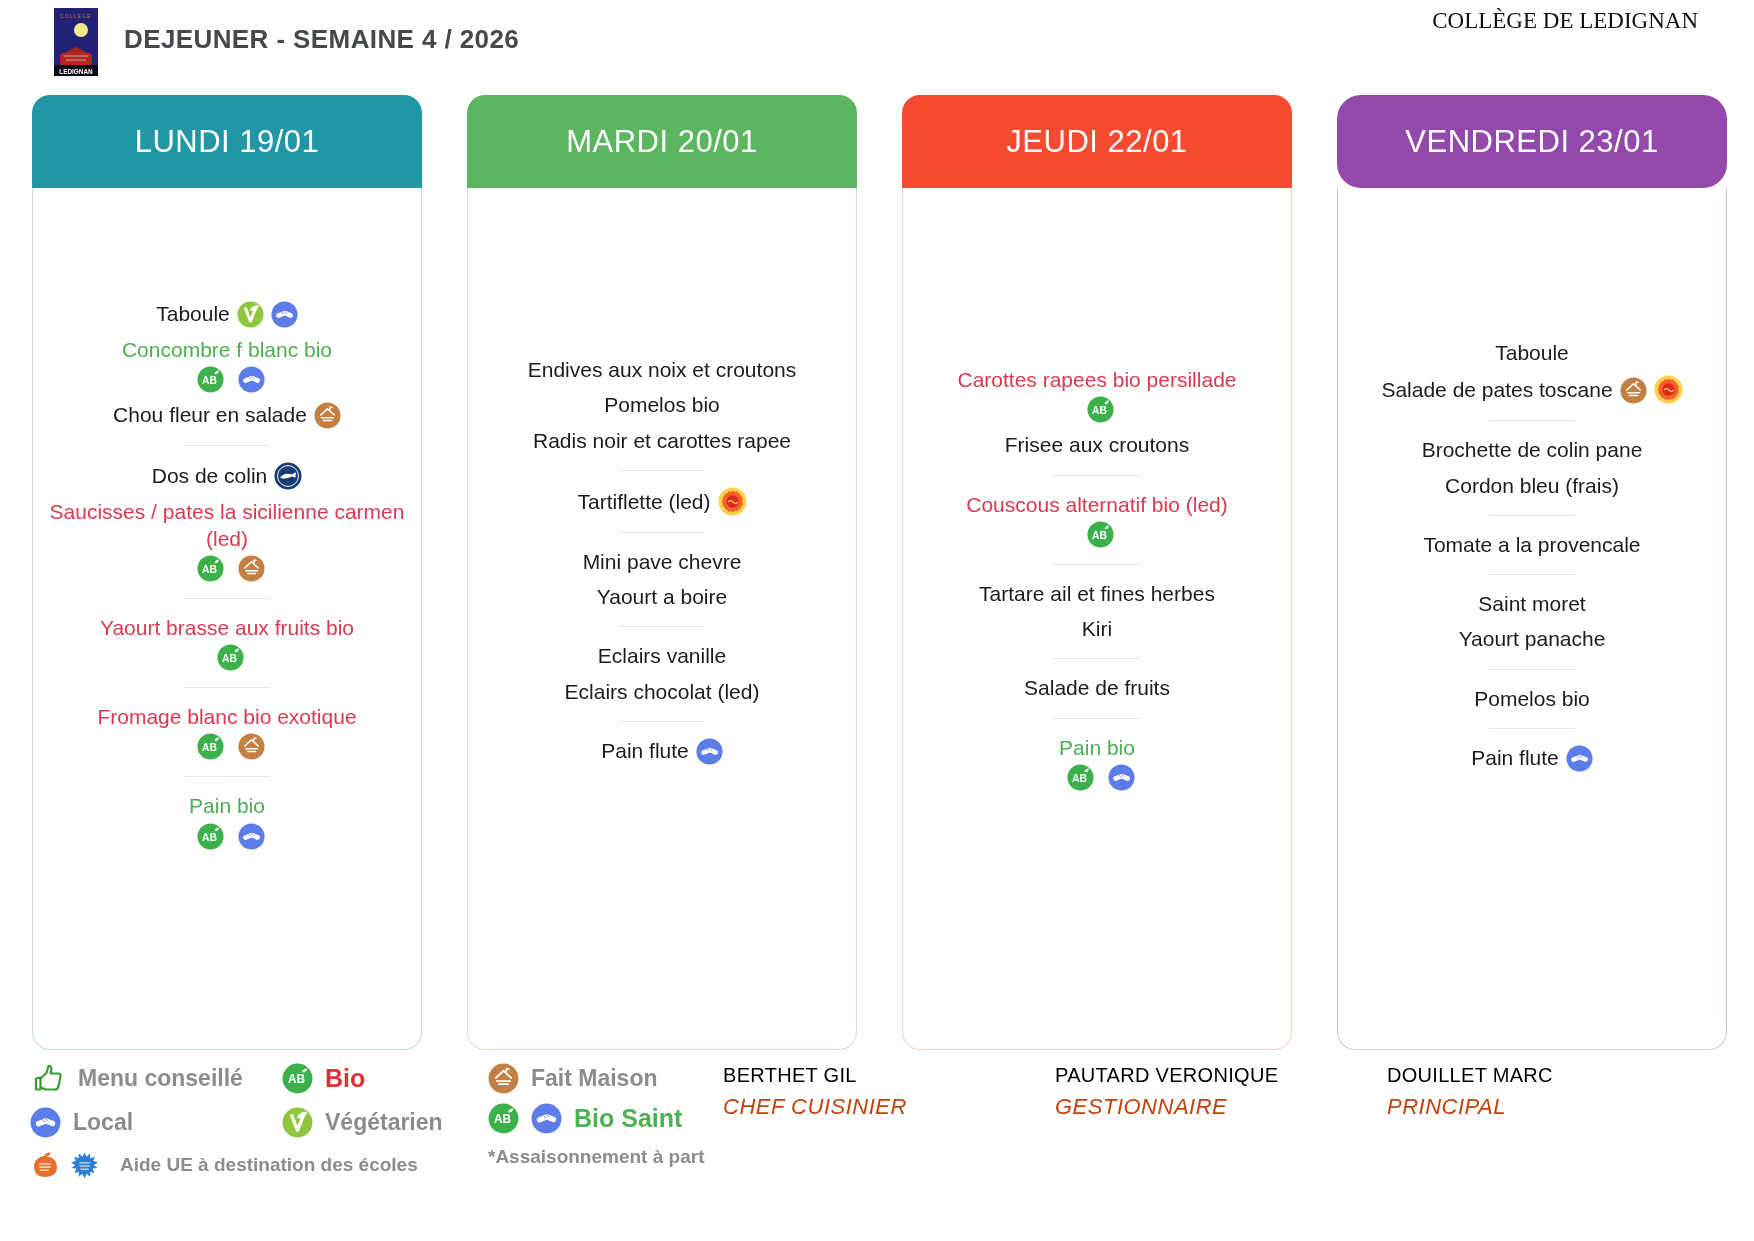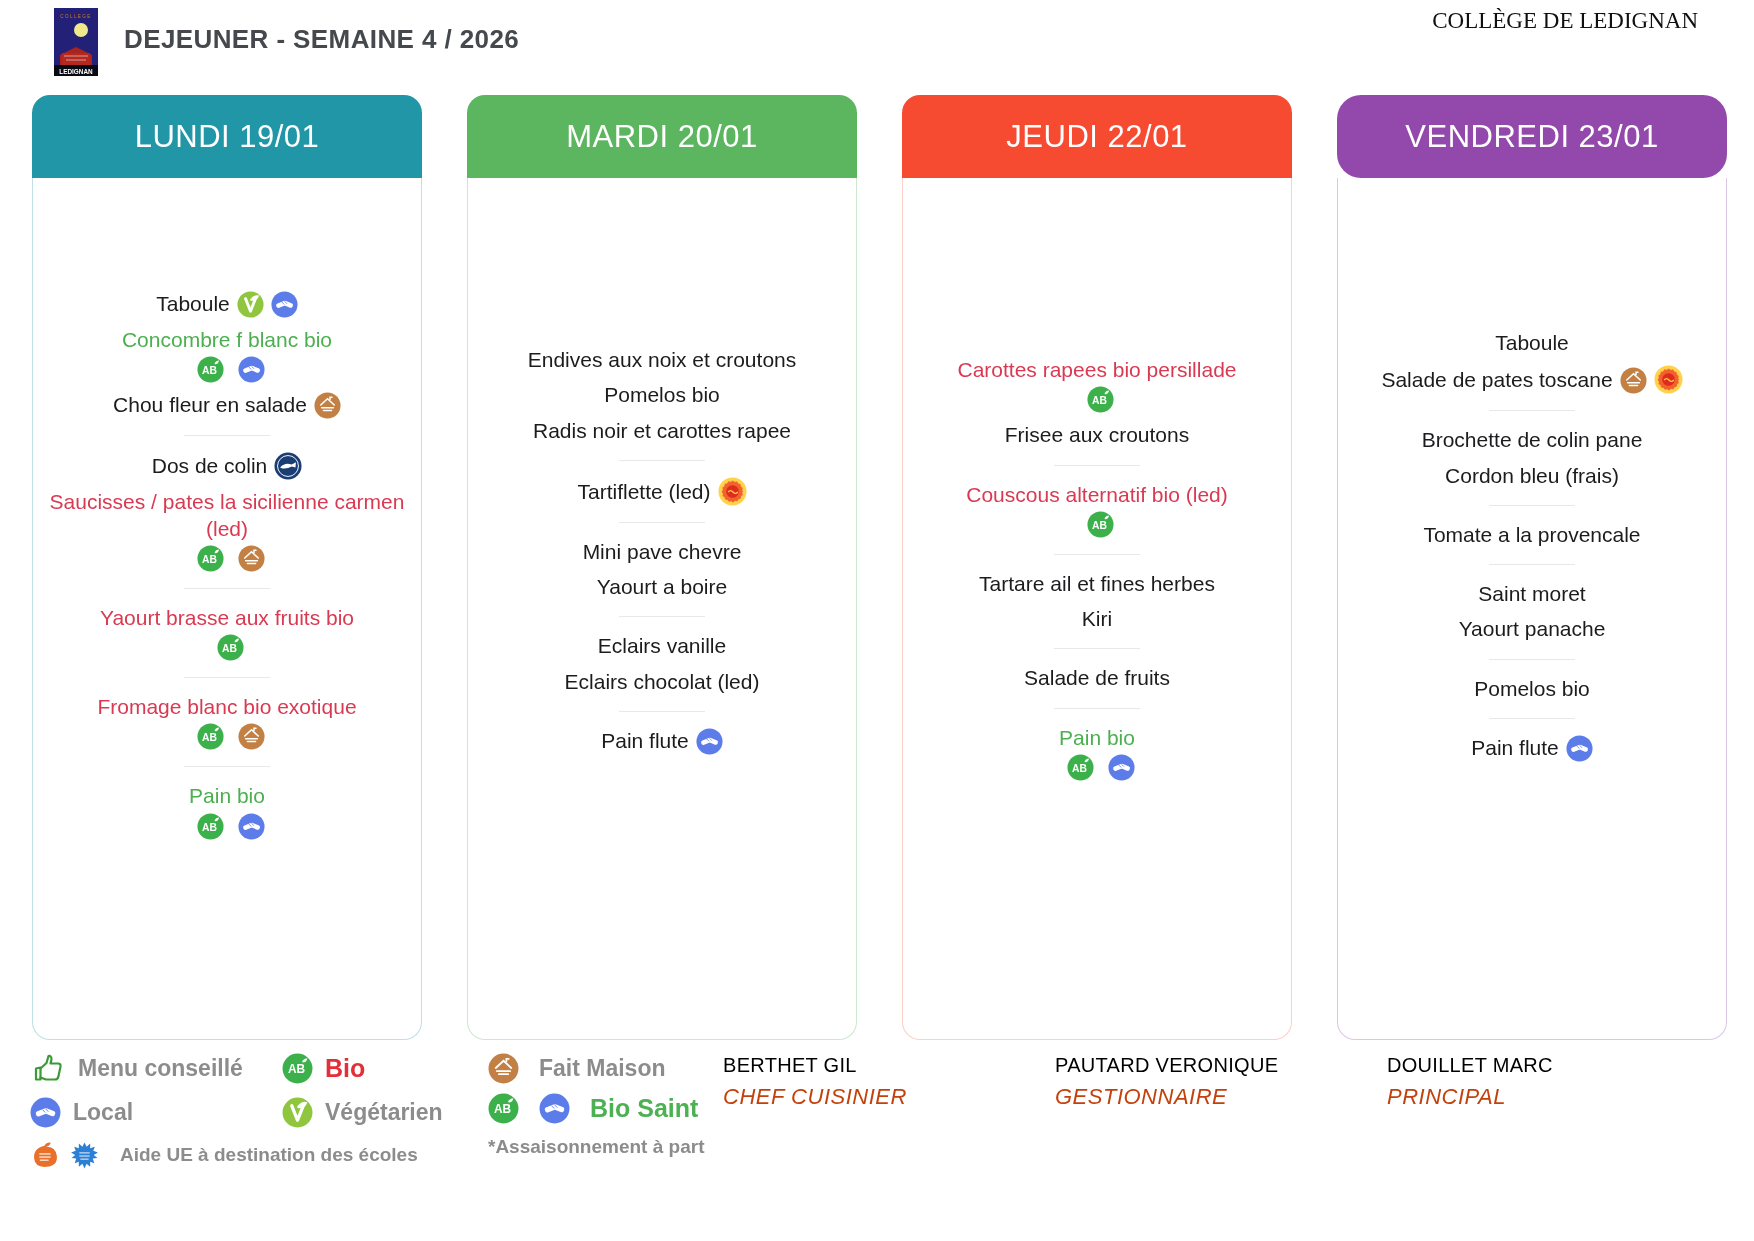--- a/index.html
+++ b/index.html
@@ -18,21 +18,21 @@
   }
   .school-name {
     position: absolute; right: 56px; top: 8px;
     font-family: "Liberation Serif", serif; font-size: 23px; color: #101010;
   }
 
   
   .menu-board { display: flex; gap: 45px; margin-left: 32px; }
   .day-column { width: 390px; }
   .day-header {
-    height: 83px; border-radius: 18px 18px 0 0;
+    height: 93px; border-radius: 18px 18px 0 0;
     display: flex; align-items: center; justify-content: center;
     color: #ffffff; font-size: 31px; font-weight: 400; letter-spacing: 0.5px;
   }
   .day-body {
     height: 862px; background: #ffffff; text-align: center;
     border: 1px solid #ddd; border-top: none; border-radius: 0 0 18px 18px;
   }
   .menu-item { font-size: 21px; line-height: 1.25; margin: 9px 13px; color: #1c1c1e; }
   .item-text { display: inline; }
   .menu-item .icon { display: inline-block; vertical-align: -7px; margin-left: 7px; }
@@ -45,21 +45,21 @@
   .legend { display: grid; grid-template-columns: 252px auto; row-gap: 4px; width: 440px; align-content: start; }
   .legend-cell { display: flex; align-items: center; gap: 12px; height: 40px; }
   .legend-wide { grid-column: 1 / -1; height: 38px; gap: 8px; }
   .legend .icon svg, .legend-mid .icon svg { width: 31px; height: 31px; }
   .legend .icon-thumbs svg { width: 36px; height: 36px; }
   .legend-label { font-size: 23px; font-weight: bold; color: #8c8c8c; white-space: nowrap; }
   .label-bio { font-size: 25px; color: #e22f38; }
   .label-bio-local { font-size: 25px; color: #4db153; }
   .legend-small { font-size: 19px; font-weight: bold; color: #8c8c8c; white-space: nowrap; }
   .legend-mid { width: 225px; margin-left: 18px; display: flex; flex-direction: column; }
-  .legend-mid .legend-cell { gap: 20px; }
+  .legend-mid .legend-cell { gap: 12px; }
   .legend-mid .row3 { height: 38px; }
 
   .sig { margin-top: 6px; }
   .sig-name { font-size: 20px; color: #000; letter-spacing: 0.3px; white-space: nowrap; }
   .sig-role { font-size: 22px; font-style: italic; color: #c2410c; margin-top: 7px; letter-spacing: 0.5px; white-space: nowrap; }
   .sig1 { width: 240px; margin-left: 10px; }
   .sig2 { width: 250px; margin-left: 92px; }
   .sig3 { margin-left: 82px; }
 </style>
 </head>

